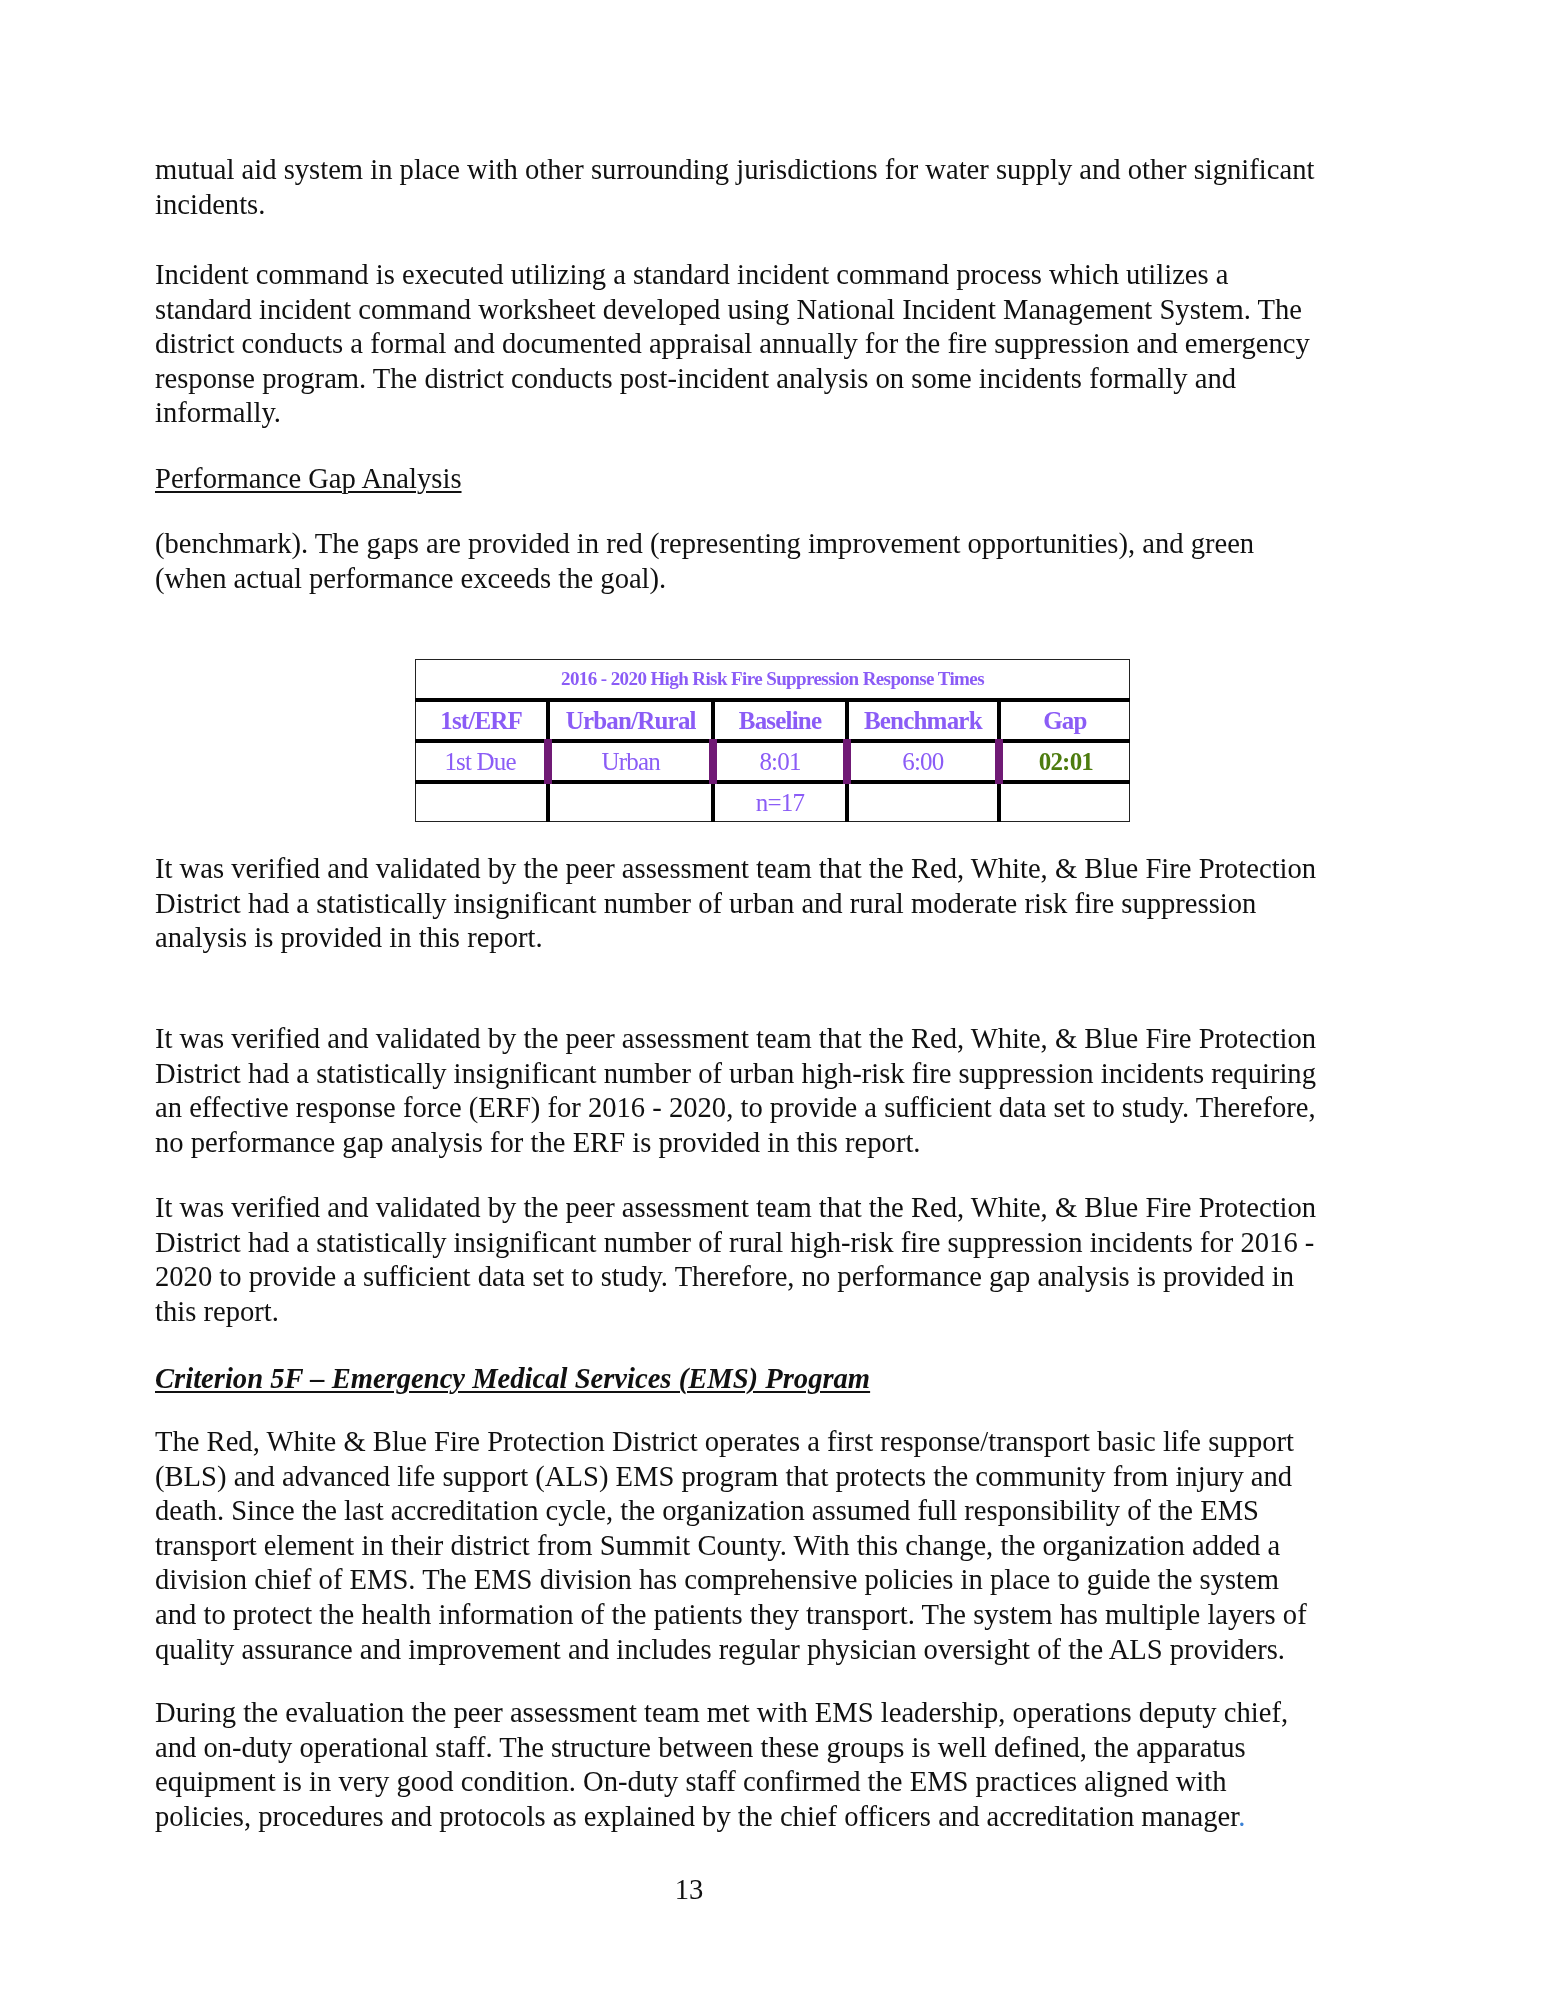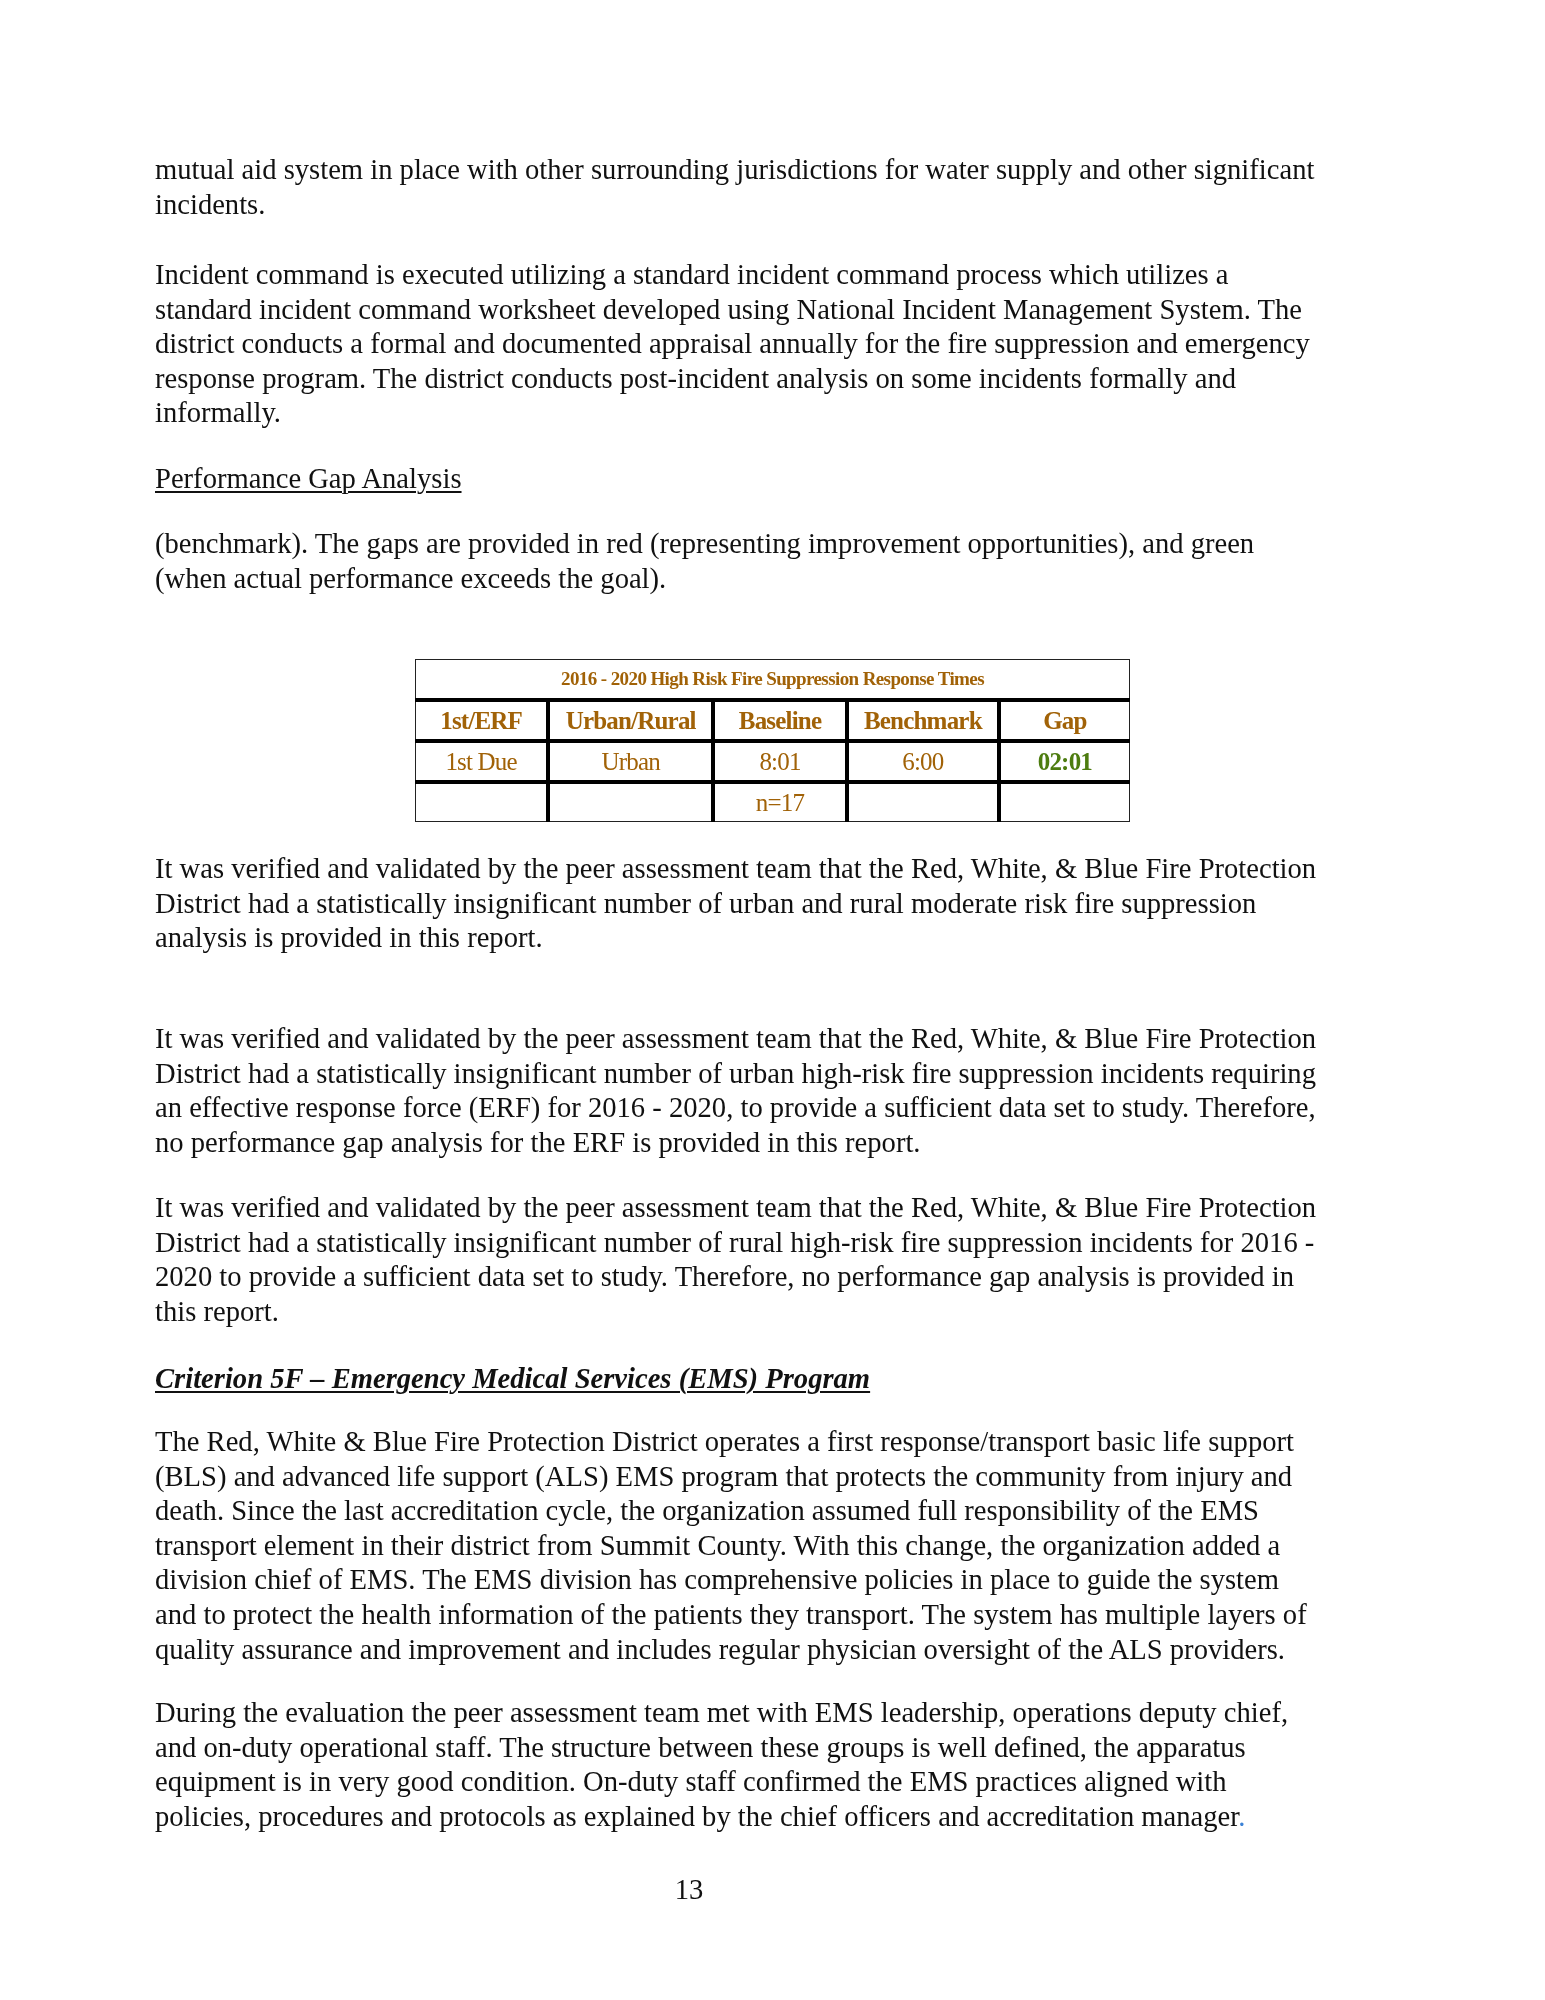--- a/index.html
+++ b/index.html
@@ -9,27 +9,27 @@
   .line { display: block; white-space: nowrap; }
   .u { text-decoration: underline; text-underline-offset: 3px; text-decoration-thickness: 1.5px; }
   .heading { font-weight: bold; font-style: italic; text-decoration: underline;
              text-decoration-thickness: 2px; text-underline-offset: 3px; }
   .blue-dot { color: #3b82d6; }
   .pagenum { position: absolute; left: 0; width: 1378px; text-align: center; top: 1873px;
              font-size: 28.6px; line-height: 34.6px; }
   
   .tbl { position: absolute; left: 415px; top: 659px; width: 715px; border-collapse: collapse;
          font-family: "Liberation Serif", "DejaVu Serif", serif; }
-  .tbl td { border: 1.5px solid #222; text-align: center; padding: 0; color: #a16207; }
+  .tbl td { border: 1.5px solid #222; text-align: center; padding: 0; color: #8b5cf6; }
   .tbl .title-row td { height: 38px; font-size: 19px; font-weight: bold; letter-spacing: -0.6px;
                        border-bottom: 4px solid #000; }
   .tbl .head-row td { height: 37px; font-size: 25px; font-weight: bold; letter-spacing: -0.8px;
                       border-left: 4px solid #000; border-right: 4px solid #000; border-bottom: 4px solid #000; margin-top: 20px; }
   .tbl .data-row td { height: 37px; font-size: 25px; letter-spacing: -0.8px;
-                      border-left: 4px solid #701a75; border-right: 4px solid #000; border-bottom: 4px solid #000; }
+                      border-left: 8px solid #701a75; border-right: 4px solid #000; border-bottom: 4px solid #000; }
   .tbl .n-row td { height: 37px; font-size: 25px; letter-spacing: -0.8px;
                    border-left: 4px solid #000; border-right: 4px solid #000; margin-top: 48px; }
   .tbl tr td:first-child { border-left: 1.5px solid #222; }
   .tbl tr td:last-child { border-right: 1.5px solid #222; }
   .tbl .gap-red { color: #4d7c0f; font-weight: bold; }
 </style>
 </head>
 <body>
 
 <div class="blk" style="top:153px">

